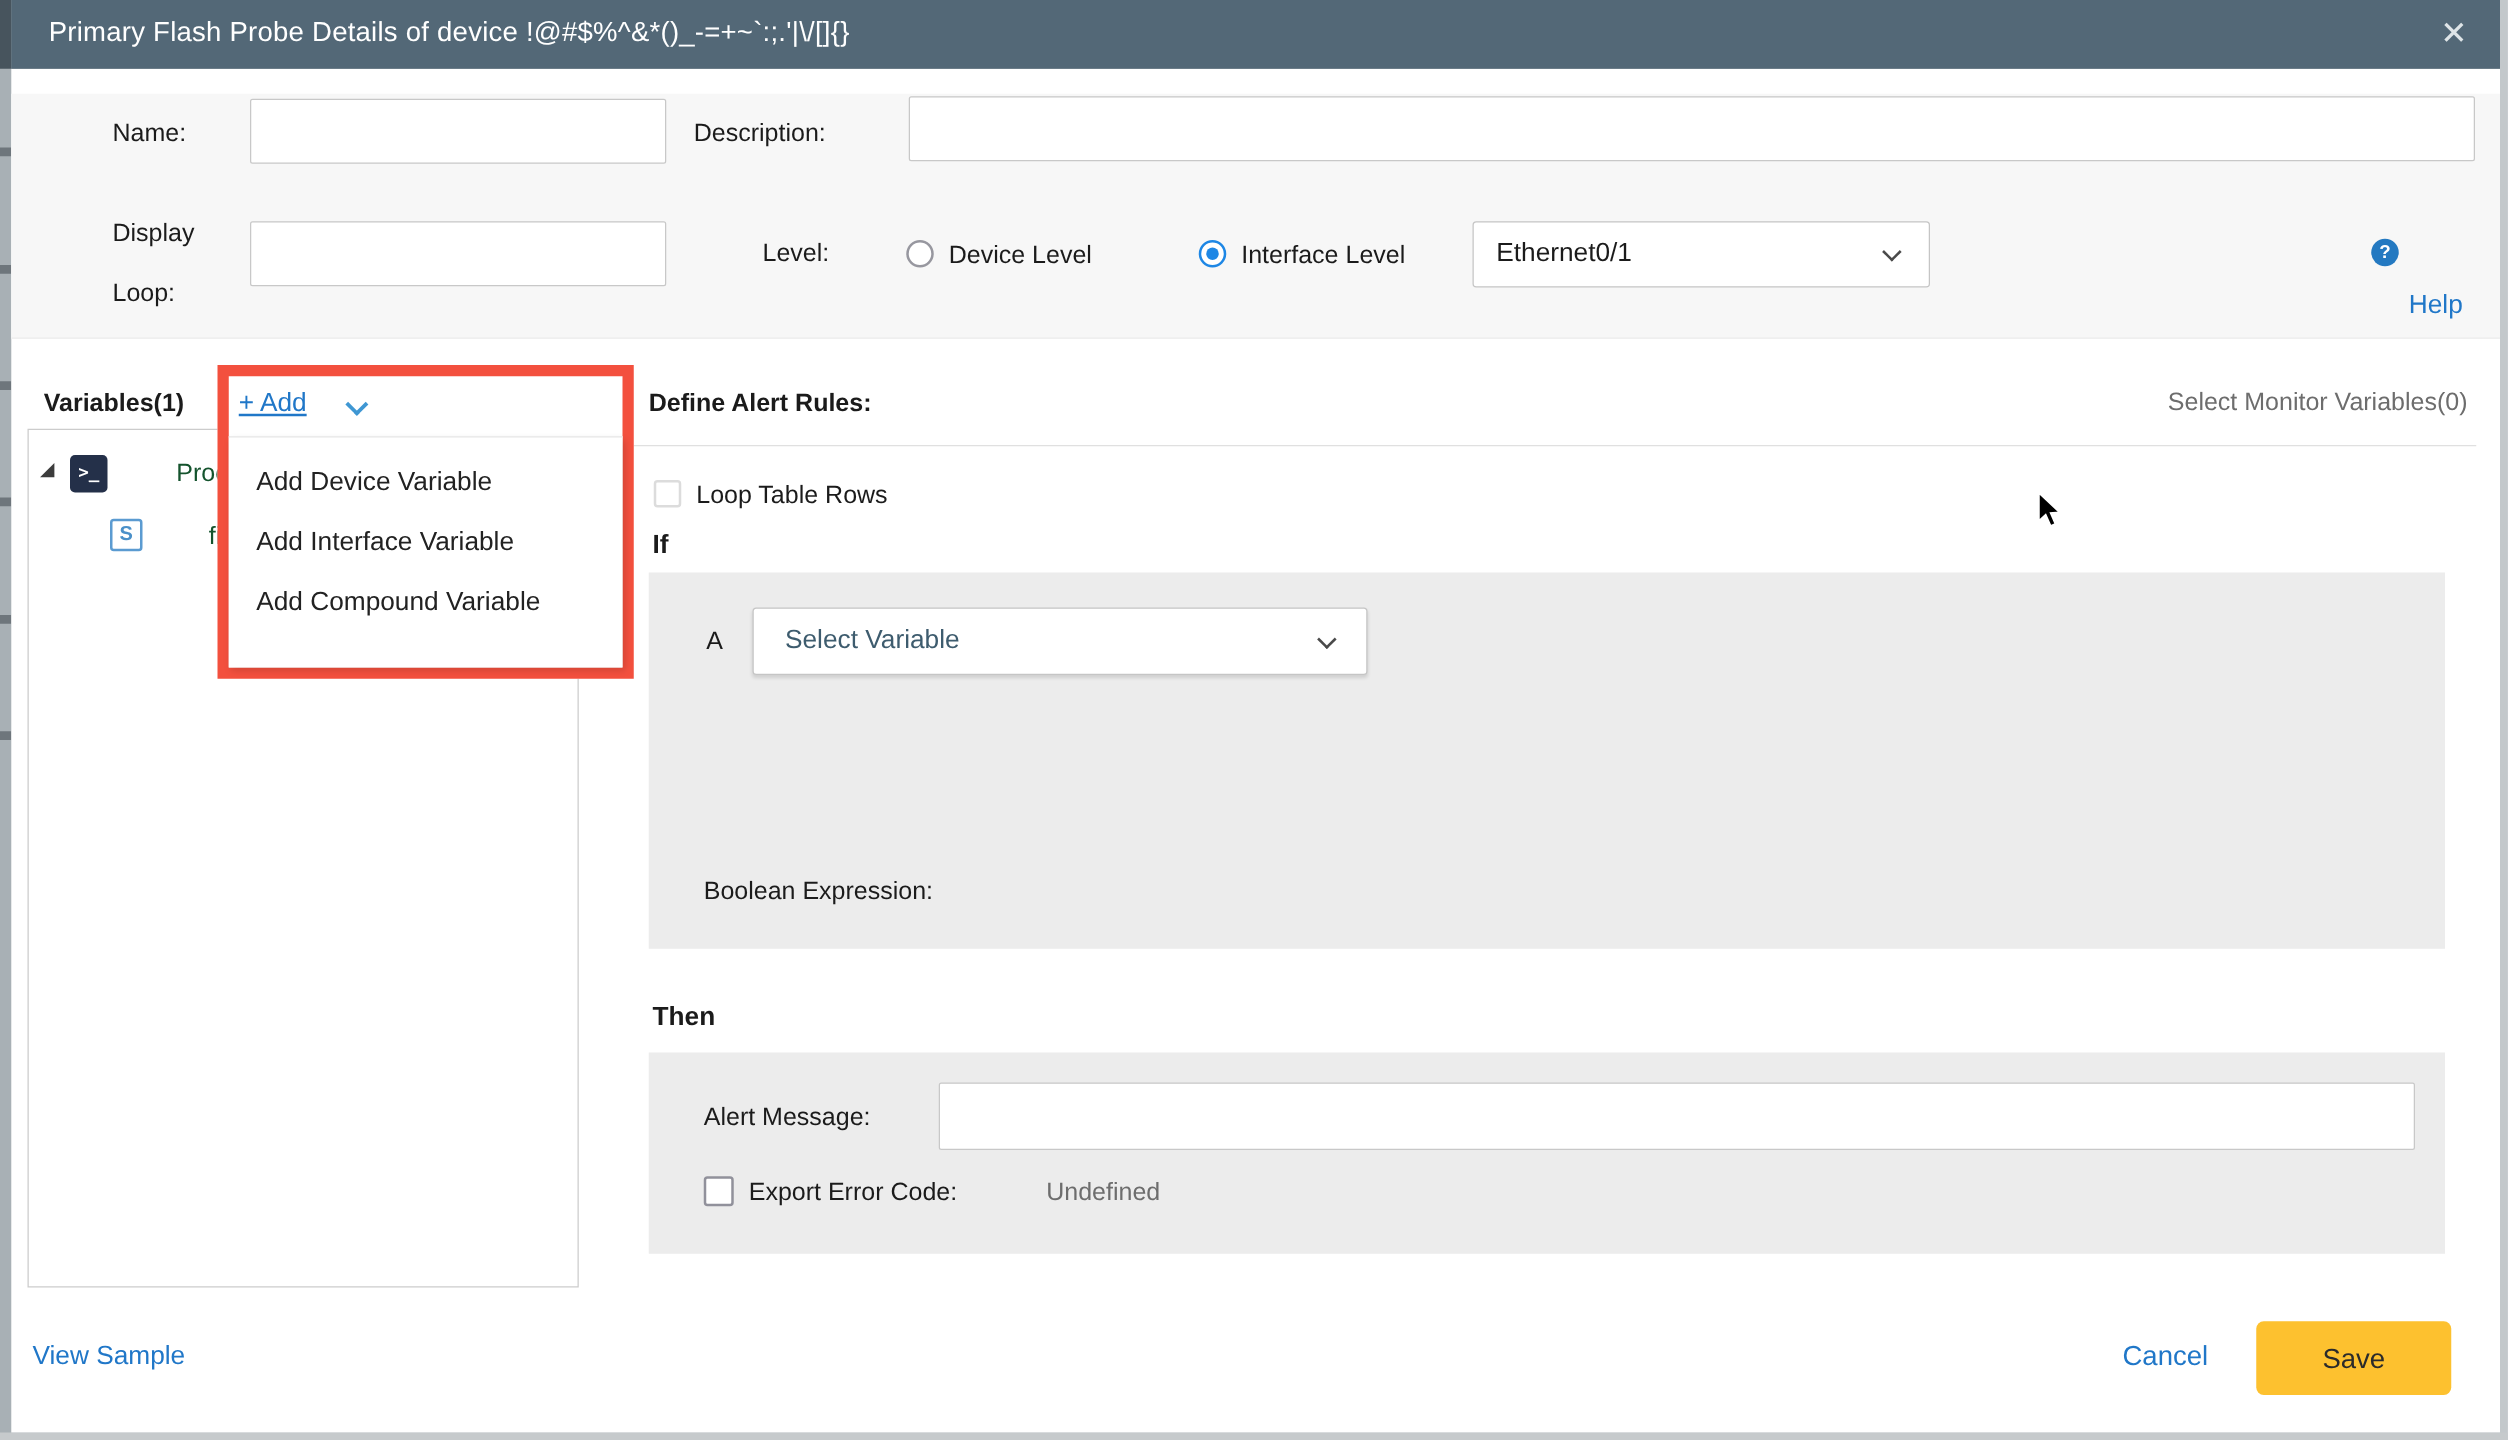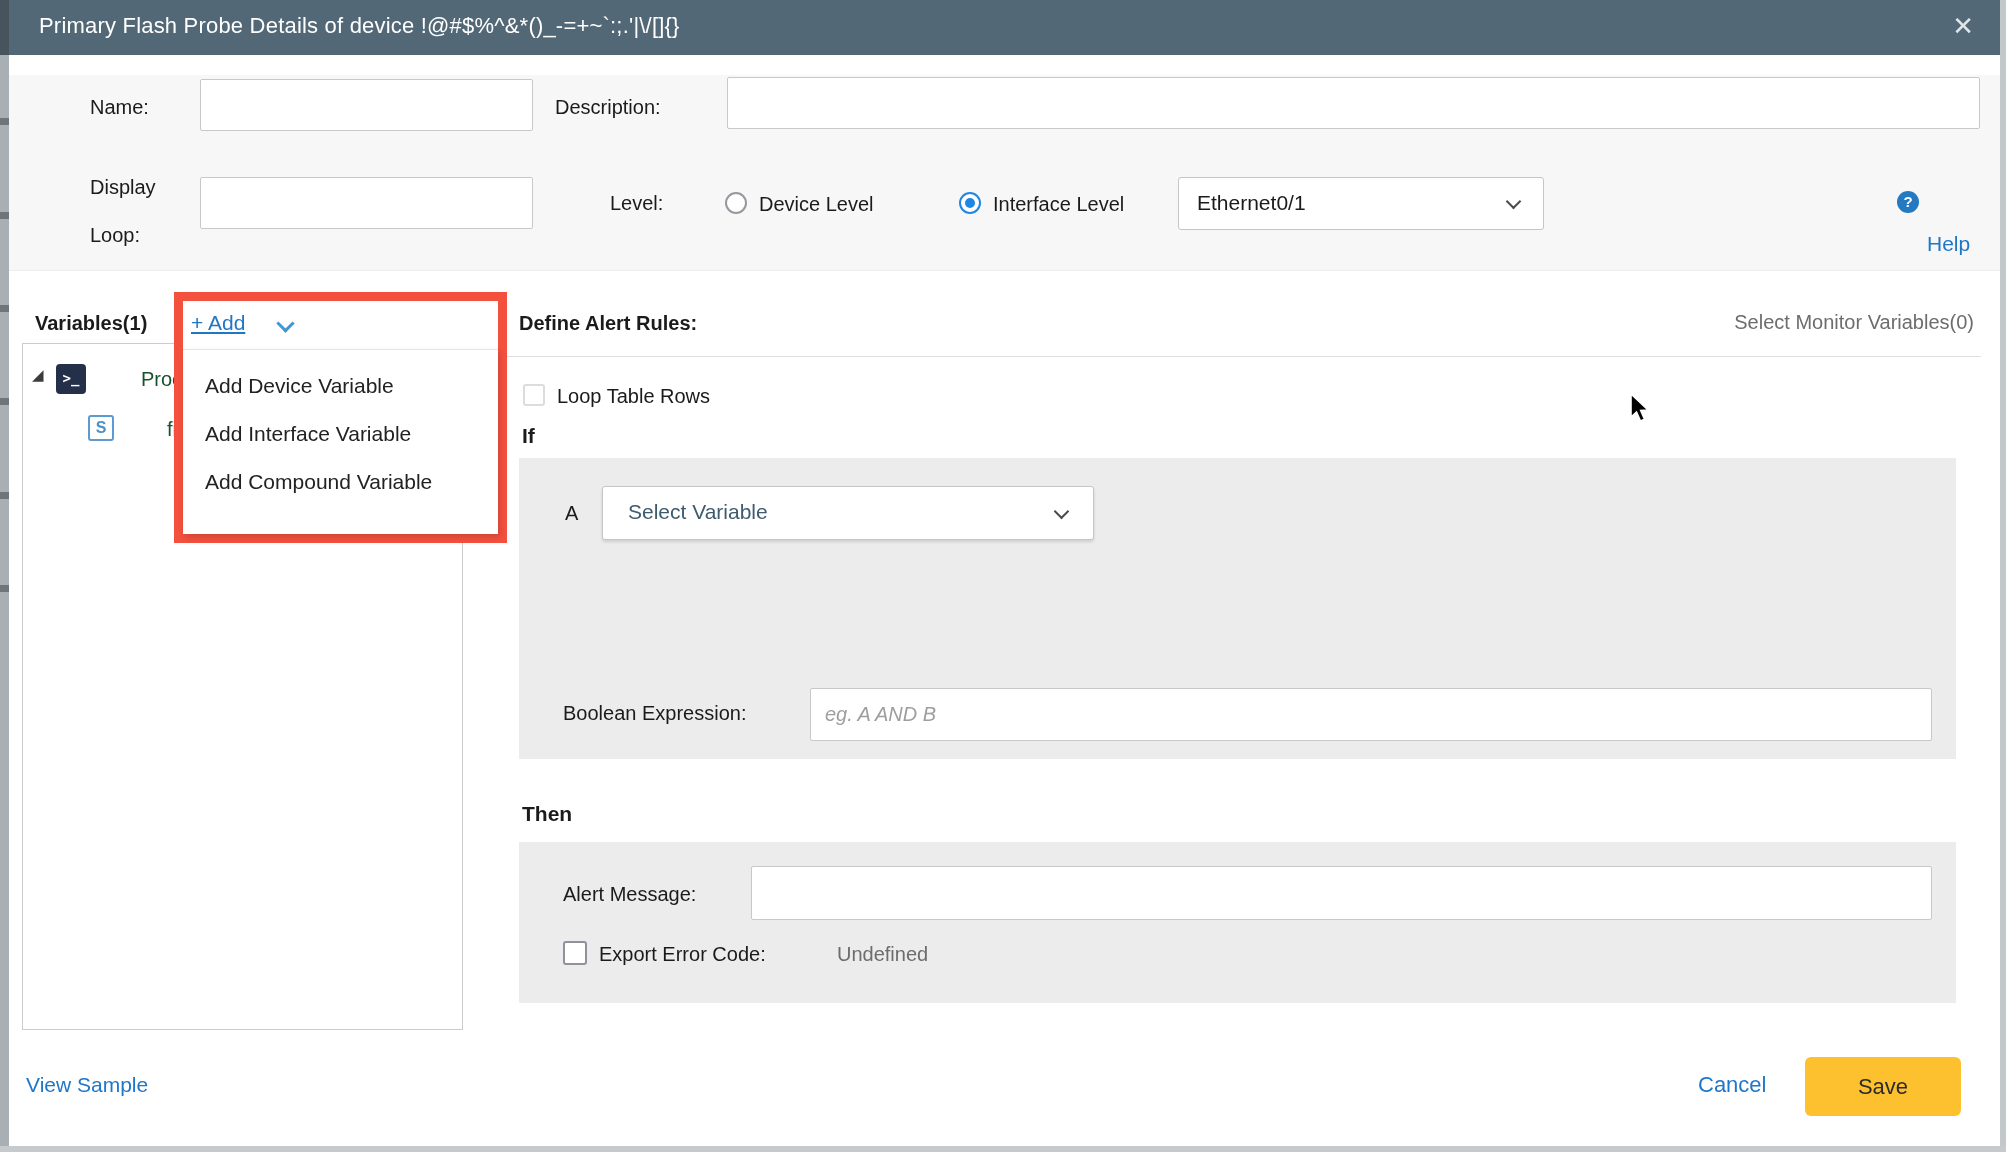--- a/index.html
+++ b/index.html
@@ -139,21 +139,20 @@
   <div class="lbl bold" style="left:522px; top:424px; font-size:21px;">If</div>
   <div class="gray-panel" style="left:519px; top:458px; width:1437px; height:301px;"></div>
 
   <div class="lbl" style="left:565px; top:502px; z-index:3;">A</div>
   <div class="sel teal" style="left:602px; top:486px; width:492px; height:54px; z-index:3; box-shadow:0 2px 3px rgba(0,0,0,0.12);">
     <span class="sel-txt">Select Variable</span>
     <span class="chev" style="right:26px; top:19px;"></span>
   </div>
 
   <div class="lbl" style="left:563px; top:702px; z-index:3;">Boolean Expression:</div>
-  <input class="inp" style="left: 810px; top: 688px; width: 1122px; height: 53px; z-index: 3;" placeholder="eg. A AND B">
 
   <div class="lbl bold" style="left:522px; top:802px; font-size:21px;">Then</div>
   <div class="gray-panel" style="left:519px; top:842px; width:1437px; height:161px;"></div>
 
   <div class="lbl" style="left:563px; top:883px; z-index:3;">Alert Message:</div>
   <input class="inp" style="left: 751px; top: 866px; width: 1181px; height: 54px; z-index: 3;">
 
   <span class="checkbox dark" style="left:563px; top:941px; z-index:3;"></span>
   <div class="lbl" style="left:599px; top:943px; z-index:3;">Export Error Code:</div>
   <div class="lbl gray-txt" style="left:825px; top:943px; z-index:3;margin-left:12px;">Undefined</div>

